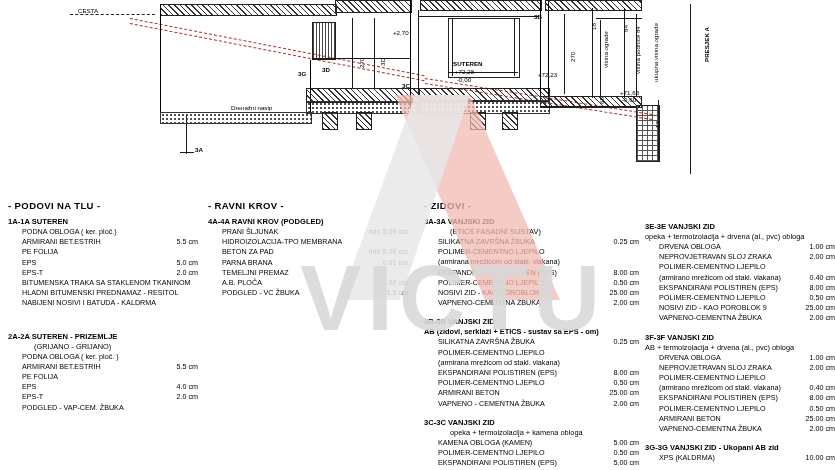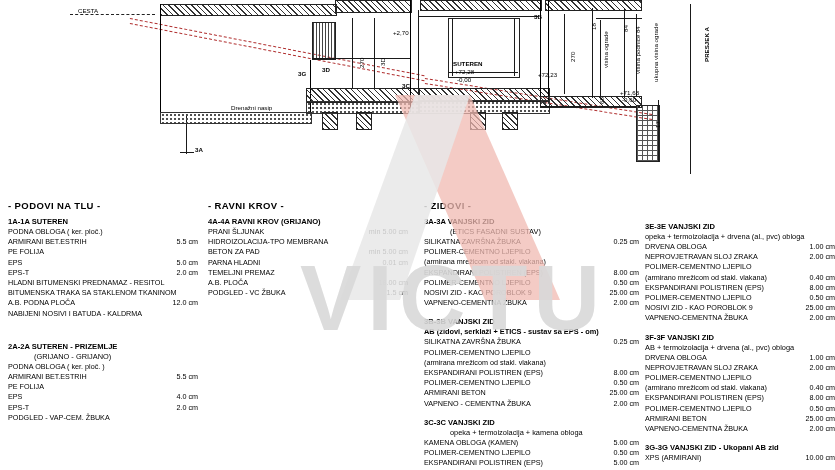--- a/index.html
+++ b/index.html
@@ -44,21 +44,21 @@
   .sub{
     font-size:7.6px;font-weight:bold;margin:0 0 1px 0;color:#000;
   }
   .subi{
     font-size:7.4px;margin:0 0 1px 0;color:#000;padding-left:26px;
   }
   .row{
     display:flex;justify-content:space-between;align-items:baseline;
     font-size:7.2px;line-height:10.2px;color:#000;
   }
-  .row .nm{white-space:nowrap;overflow:hidden;text-overflow:ellipsis;padding-right:4px;}
+  .row .nm{white-space:nowrap;overflow:hidden;text-overflow:ellipsis;padding-right:4px;margin-left:14px;}
   .row .vl{white-space:nowrap;}
   .gap{height:7px;}
 
   
   .ln{position:absolute;background:#1a1a1a;}
   .hl{height:1px;}
   .vl2{width:1px;}
   .thick{background:#000;}
   .hatch{
     position:absolute;
@@ -218,30 +218,26 @@
           </div>
         <div class="row">
             <span class="nm">EPS</span>
             <span class="vl">5.0 cm</span>
           </div>
         <div class="row">
             <span class="nm">EPS-T</span>
             <span class="vl">2.0 cm</span>
           </div>
         <div class="row">
+            <span class="nm">BITUMENSKA TRAKA SA STAKLENOM TKANINOM</span>
+            <span class="vl"></span>
+          </div>
+        <div class="row">
             <span class="nm">HLADNI BITUMENSKI PREDNAMAZ - RESITOL</span>
             <span class="vl"></span>
-          </div>
-        <div class="row">
-            <span class="nm">BITUMENSKA TRAKA SA STAKLENOM TKANINOM</span>
-            <span class="vl"></span>
-          </div>
-        <div class="row">
-            <span class="nm">A.B. PODNA PLOČA</span>
-            <span class="vl">12.0 cm</span>
           </div>
         <div class="row">
             <span class="nm">NABIJENI NOSIVI I BATUDA - KALDRMA</span>
             <span class="vl"></span>
           </div>
       </div>
 
       <div class="gap"></div>
 
       <div class="blk">
@@ -271,35 +267,35 @@
         <div class="row">
             <span class="nm">PODGLED - VAP-CEM. ŽBUKA</span>
             <span class="vl"></span>
           </div>
       </div>
     </div>
 
     <div class="col c2">
       <div class="blk">
         <div class="hdr">- RAVNI KROV -</div>
-        <div class="sub">4A-4A      RAVNI KROV (GRIJANO)</div>
+        <div class="sub">4A-4A      RAVNI KROV (PODGLED)</div>
         <div class="row">
             <span class="nm">PRANI ŠLJUNAK</span>
             <span class="vl">min 5.00 cm</span>
           </div>
         <div class="row">
             <span class="nm">HIDROIZOLACIJA-TPO MEMBRANA</span>
             <span class="vl"></span>
           </div>
         <div class="row">
             <span class="nm">BETON ZA PAD</span>
             <span class="vl">min 5.00 cm</span>
           </div>
         <div class="row">
-            <span class="nm">PARNA HLADNI</span>
+            <span class="nm">PARNA BRANA</span>
             <span class="vl">0.01 cm</span>
           </div>
         <div class="row">
             <span class="nm">TEMELJNI PREMAZ</span>
             <span class="vl"></span>
           </div>
         <div class="row">
             <span class="nm">A.B. PLOČA</span>
             <span class="vl">18.00 cm</span>
           </div>
@@ -468,20 +464,20 @@
           </div>
         <div class="row">
             <span class="nm">VAPNENO-CEMENTNA ŽBUKA</span>
             <span class="vl">2.00 cm</span>
           </div>
       </div>
 
       <div class="blk">
         <div class="sub">3G-3G     VANJSKI ZID - Ukopani AB zid</div>
         <div class="row">
-            <span class="nm">XPS (ARMIRANI)</span>
+            <span class="nm">XPS (KALDRMA)</span>
             <span class="vl">10.00 cm</span>
           </div>
       </div>
     </div>
 
   </div>
 </div>
 
 </body></html>

